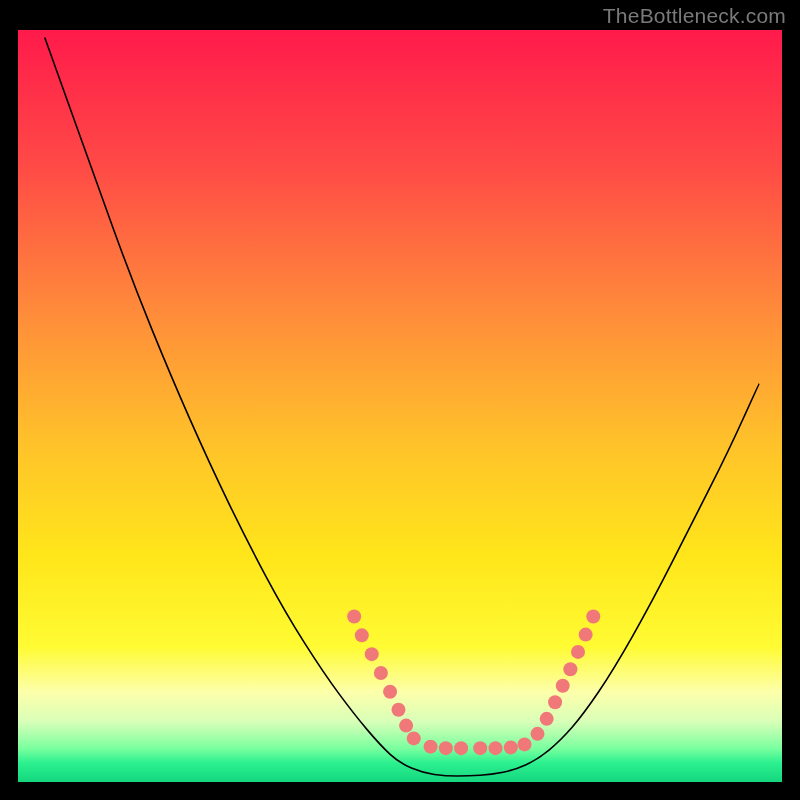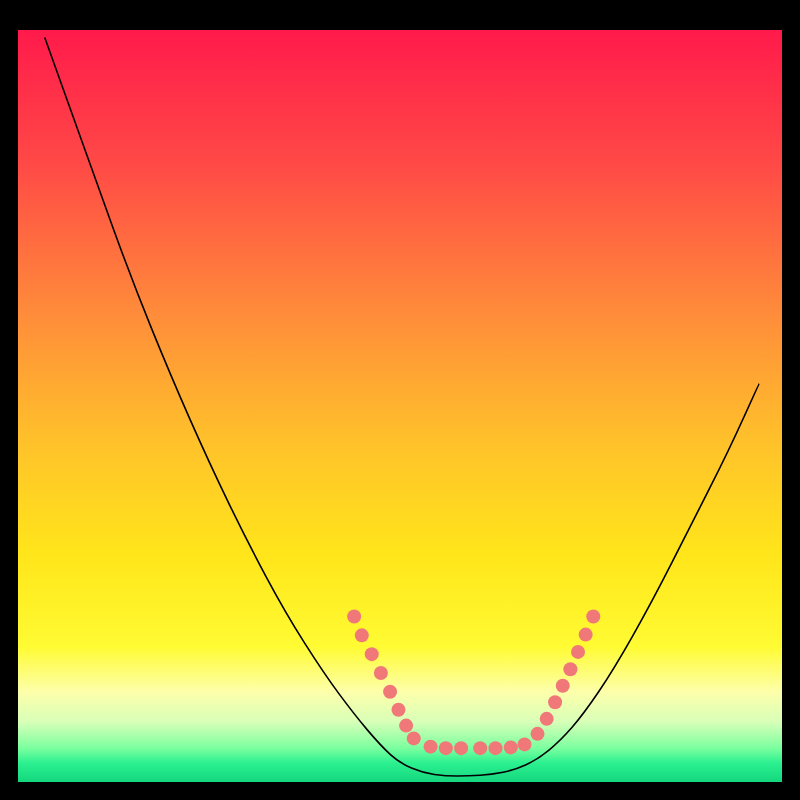--- a/index.html
+++ b/index.html
@@ -32,20 +32,21 @@
     left: 0;
     top: 0;
     width: 800px;
     height: 800px;
   }
 </style>
 </head>
 <body>
 
 <div class="stage">
+  <div class="watermark">TheBottleneck.com</div>
   <svg class="plot" viewBox="0 0 800 800">
     <defs>
       <linearGradient id="bg-grad" x1="0" y1="0" x2="0" y2="1">
           <stop offset="0%" stop-color="#ff1a4b"></stop>
           <stop offset="18%" stop-color="#ff4a46"></stop>
           <stop offset="38%" stop-color="#ff8d3a"></stop>
           <stop offset="55.00000000000001%" stop-color="#ffc22a"></stop>
           <stop offset="70%" stop-color="#ffe61a"></stop>
           <stop offset="82%" stop-color="#fffb33"></stop>
           <stop offset="88%" stop-color="#fdffaa"></stop>

